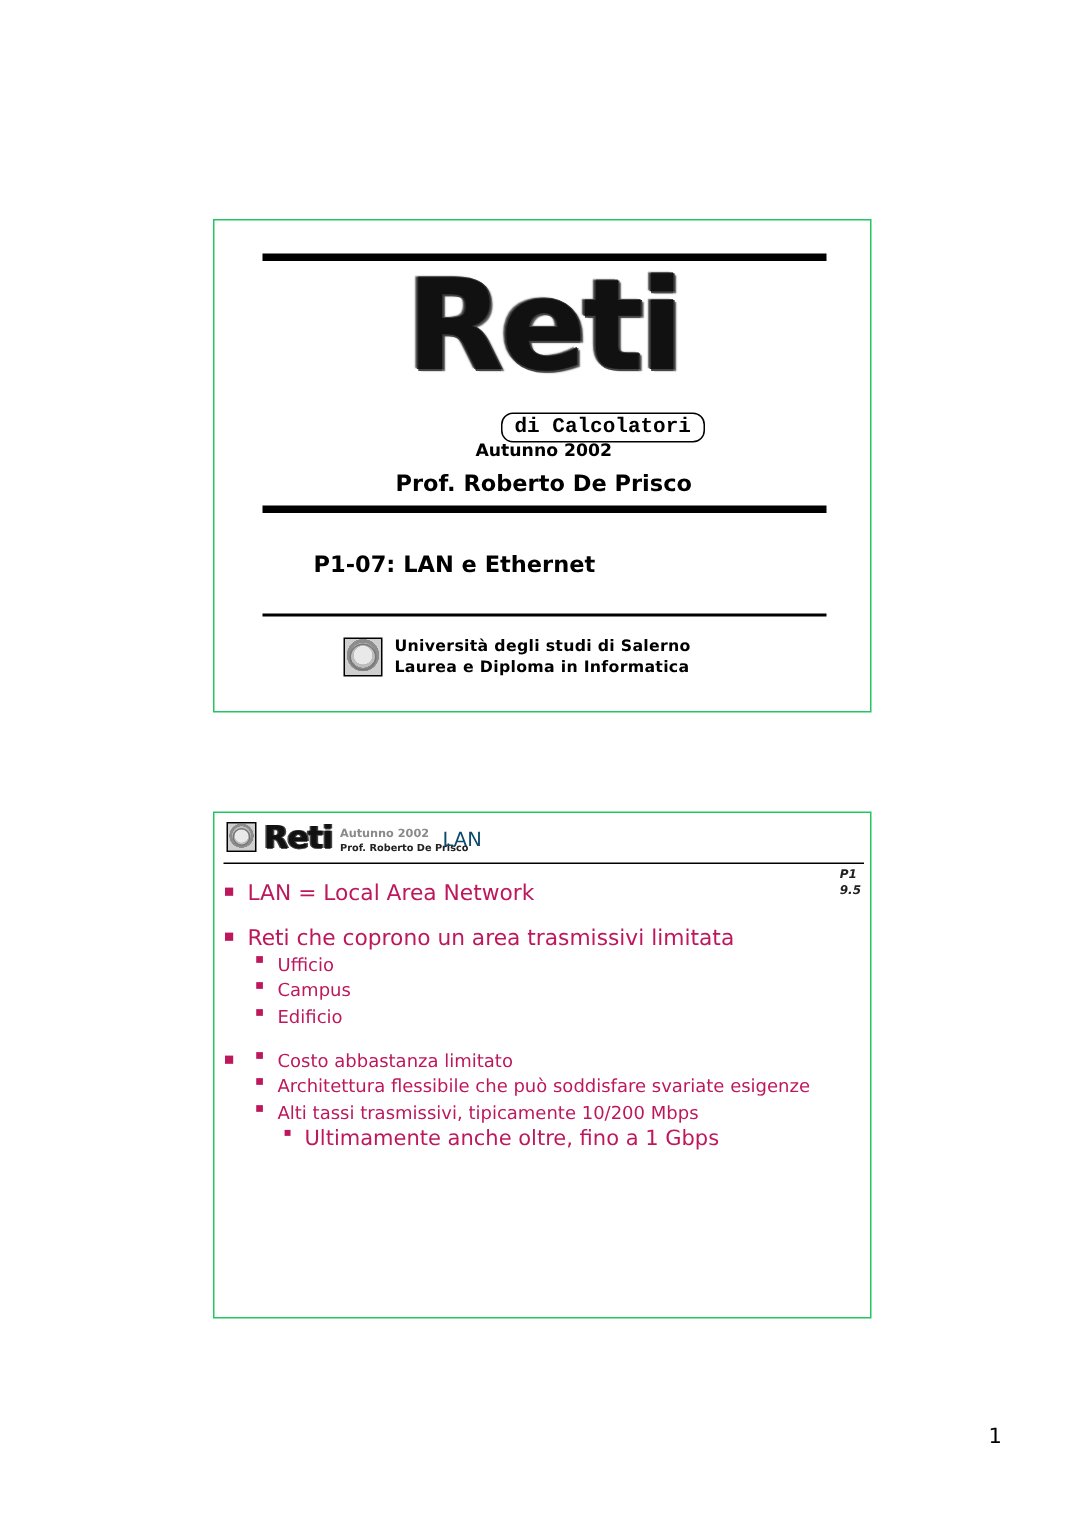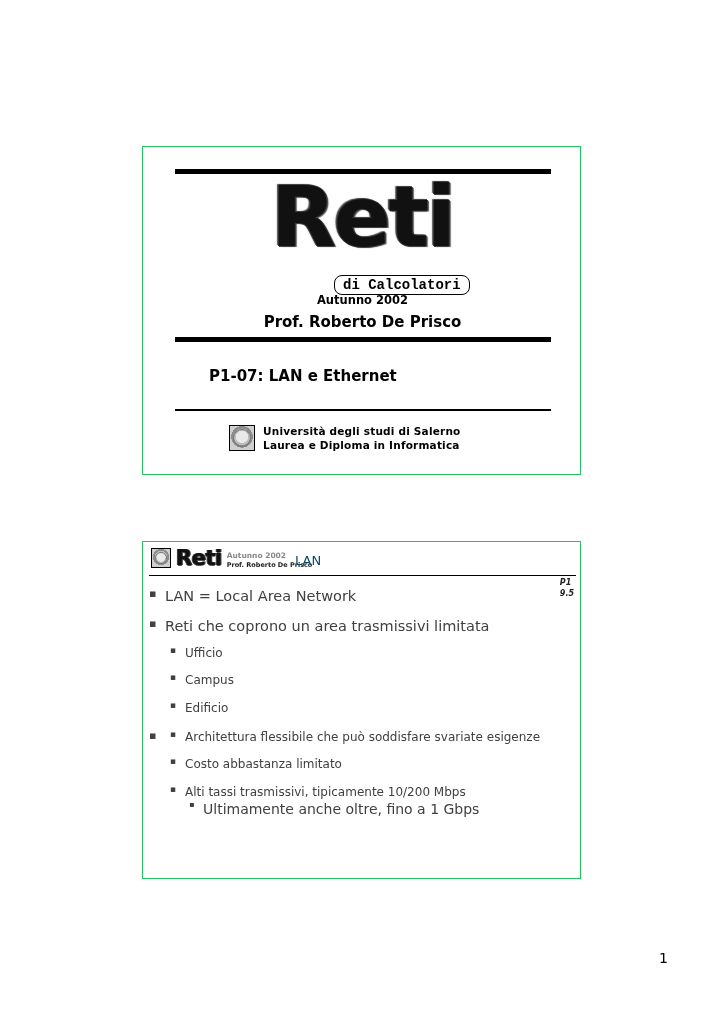--- a/index.html
+++ b/index.html
@@ -234,42 +234,42 @@
   }
   ul.lvl {
     list-style: none;
     margin: 0;
     padding: 0;
   }
   .l1 > li {
     position: relative;
     padding-left: 22px;
     font-size: 14.5px;
-    color: #404040;
+    color: #be185d;
     margin: 0 0 4px 0;
   }
   .l1 > li > .txt { display: block; }
   .l1 > li::before {
     content: "\25AA";
     position: absolute;
     left: 6px;
     top: -1px;
     font-size: 11px;
   }
   .l1 { margin-left: 24px; }
 
   .l2 {
     margin-left: 16px;
     margin-top: 1px;
   }
   .l2 > li {
     position: relative;
     padding-left: 20px;
     font-size: 12px;
-    margin: 12px 0 1px 0;
+    margin: 2px 0 1px 0;
     line-height: 1.28;
   }
   .l2 > li::before {
     content: "\25AA";
     position: absolute;
     left: 5px;
     top: -1px;
     font-size: 9px;
   }
 
@@ -372,24 +372,24 @@
           </li>
           <li>
             <span>Edificio</span>
           </li>
         </ul>
       </li>
 
       <li class="gap-top">
         <ul class="lvl l2">
           <li>
+            <span>Costo abbastanza limitato</span>
+          </li>
+          <li>
             <span>Architettura flessibile che può soddisfare svariate esigenze</span>
-          </li>
-          <li>
-            <span>Costo abbastanza limitato</span>
           </li>
           <li>
             <span>Alti tassi trasmissivi, tipicamente 10/200 Mbps</span>
             <ul class="lvl l3">
               <li>
                 <span>Ultimamente anche oltre, fino a 1 Gbps</span>
               </li>
             </ul>
           </li>
         </ul>

